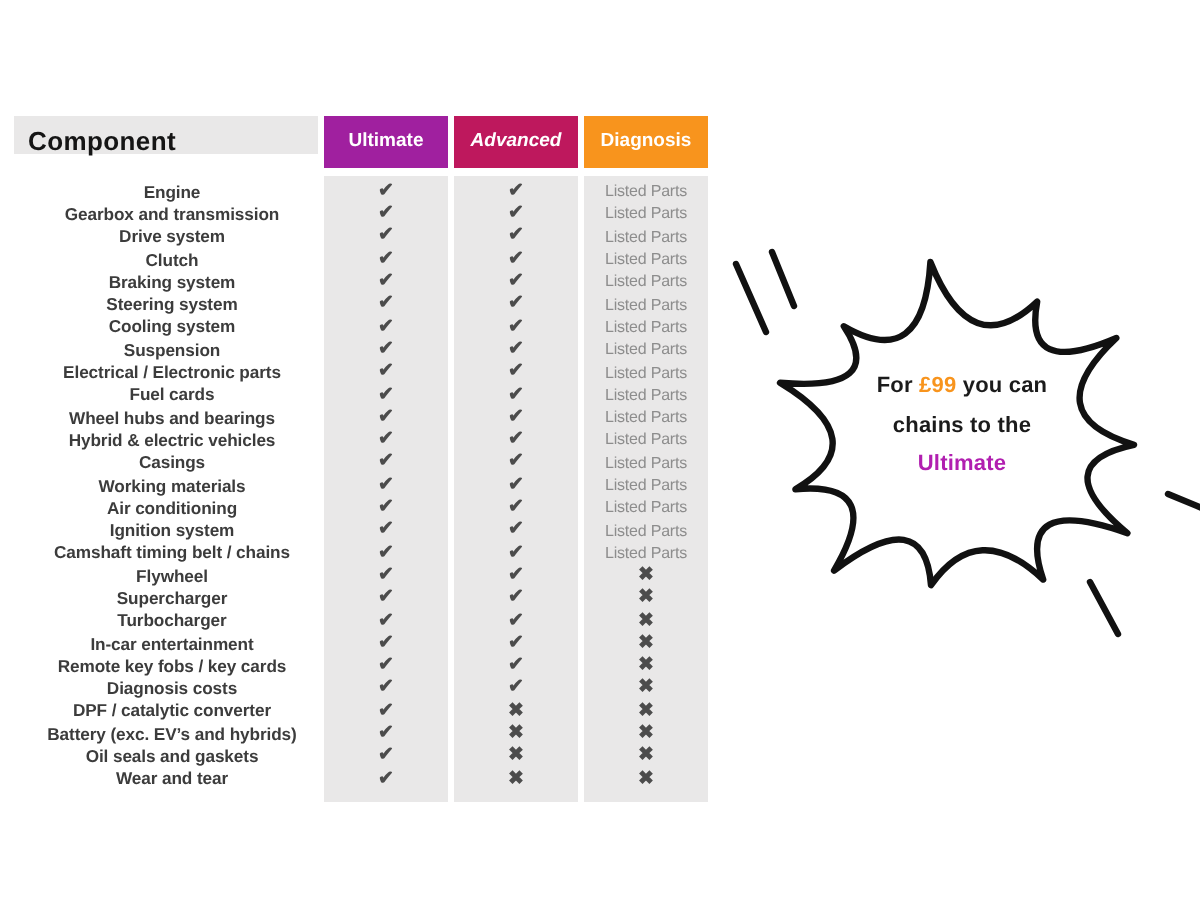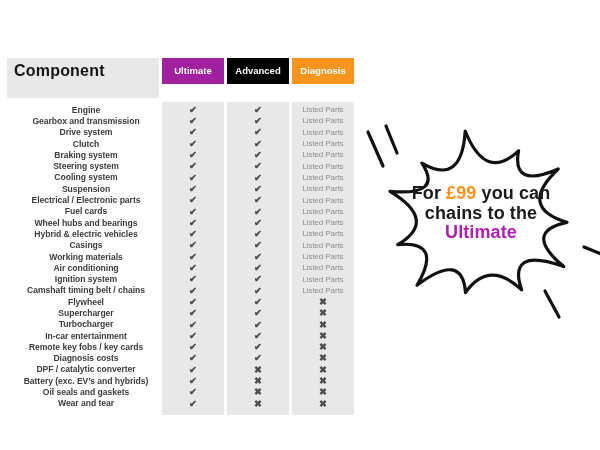--- a/index.html
+++ b/index.html
@@ -8,22 +8,22 @@
     background:#ffffff;
     font-family:"Liberation Sans", sans-serif;
   }
   .comparison{position:absolute;left:7px;top:58px;width:347px;}
   .hdr-grid,.body-grid{
     display:grid;
     grid-template-columns:152px 62px 62px 62px;
     column-gap:3px;
   }
   .comp-head{
-    background:#e9e8e8;color:#151515;font-weight:bold;font-size:16px;
-    line-height:26px;height:40px;padding-left:7px;box-sizing:border-box;
+    background:#e9e8e8;color:#151515;font-weight:bold;font-size:13px;
+    line-height:26px;height:19px;padding-left:7px;box-sizing:border-box;
     letter-spacing:0.2px;
   }
   .col-head{
     color:#ffffff;font-weight:bold;font-size:9.5px;text-align:center;
     line-height:26px;height:26px;
   }
   .tbody-wrap{position:relative;margin-top:4px;}
   .strip{position:absolute;top:0;bottom:0;width:62px;background:#e9e8e8;}
   .strip.s0{left:155px}.strip.s1{left:220px}.strip.s2{left:285px}
   .body-grid{
@@ -33,33 +33,33 @@
   .row-label{
     font-size:8.6px;font-weight:bold;color:#3c3c3c;white-space:nowrap;
     padding-left:6px;letter-spacing:-0.05px;text-align:center;
   }
   .cell{text-align:center;}
   .cell.mark{font-size:9.5px;font-weight:bold;color:#4c4c4c;line-height:1;}
   .cell.listed{font-size:8px;font-weight:normal;color:#8d8d8d;letter-spacing:-0.1px;}
   .burst-svg{position:absolute;left:0;top:0;pointer-events:none;}
   .callout-text{
     position:absolute;left:395px;top:184px;width:172px;text-align:center;
-    font-weight:bold;font-size:18px;line-height:19.5px;color:#1b1b1b;
+    font-weight:bold;font-size:11px;line-height:19.5px;color:#1b1b1b;
     letter-spacing:0.1px;
   }
 </style>
 </head>
 <body>
 
 <div class="comparison">
   <div class="hdr-grid">
     <div class="comp-head">Component</div>
 
   <div class="col-head" style="background: rgb(160, 32, 159);">Ultimate</div>
-      <div class="col-head" style="background: #000000;">Advanced</div>
+      <div class="col-head" style="background: #be185d; font-style: italic;">Advanced</div>
       <div class="col-head" style="background: rgb(248, 148, 29);">Diagnosis</div>
     </div>
   <div class="tbody-wrap">
     <div class="strip s0"></div>
     <div class="strip s1"></div>
     <div class="strip s2"></div>
     <div class="body-grid">
 
     <div class="row-label">Engine</div>
         <div class="cell mark">✔</div>

